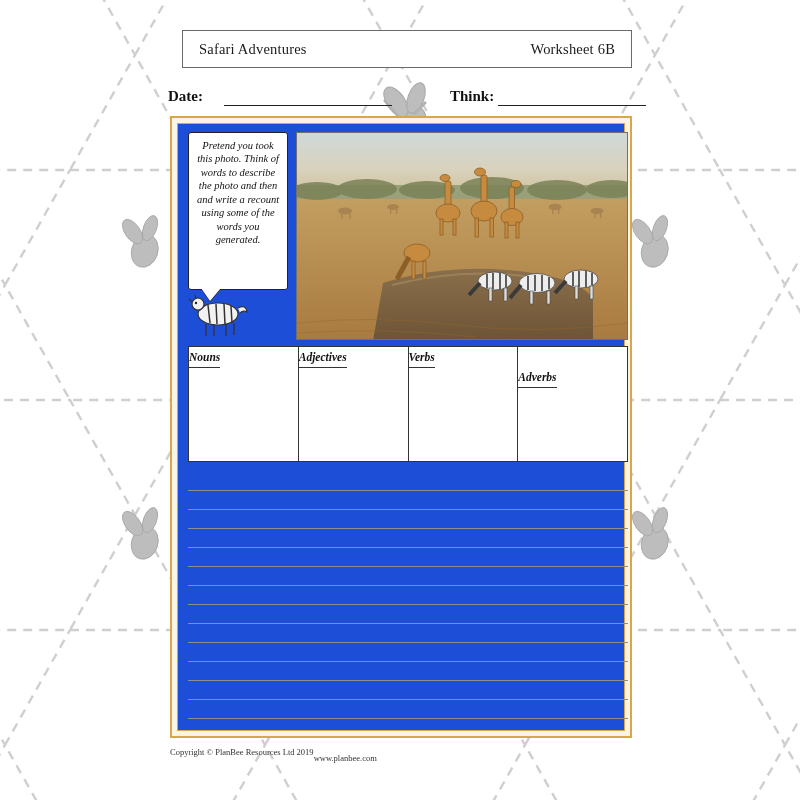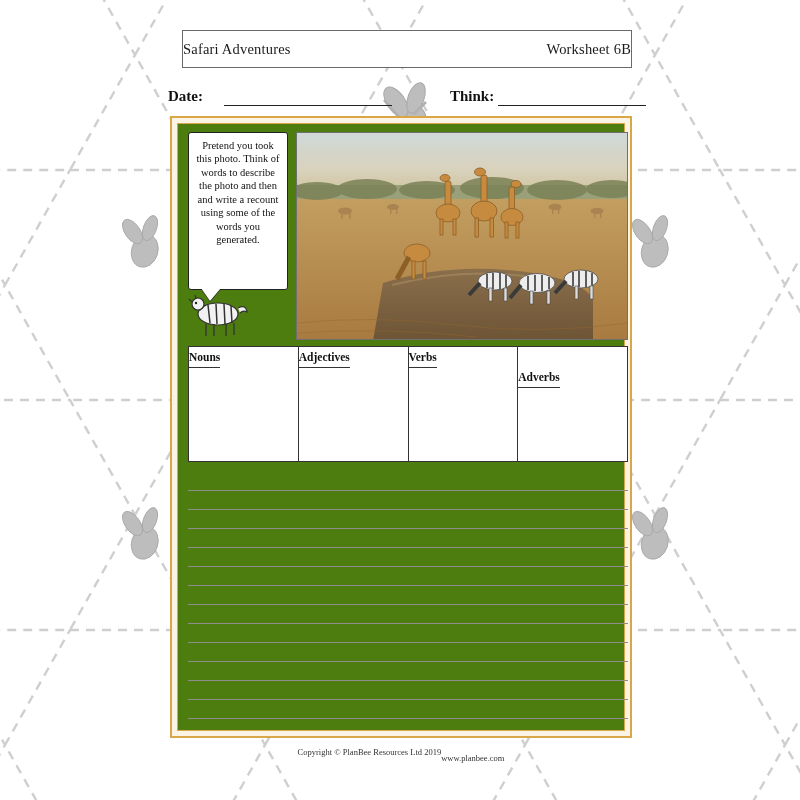--- a/index.html
+++ b/index.html
@@ -52,21 +52,21 @@
     left: 70px;
     top: 22px;
     width: 450px;
     height: 38px;
     background: #ffffff;
     border: 1.5px solid #6a6a6a;
     box-sizing: border-box;
     display: flex;
     align-items: center;
     justify-content: space-between;
-    padding: 0 0;
+    padding: 0 16px;
   }
   .title-left, .title-right {
     font-family: "Liberation Serif", serif;
     font-size: 14.5px;
     color: #1a1a1a;
     letter-spacing: 0.2px;
   }
 
   
   .namedate {
@@ -104,21 +104,22 @@
     border: 2px solid #d9a64a;
     box-sizing: border-box;
     padding: 5px;
   }
   .frame-inner {
     position: relative;
     width: 100%;
     height: 100%;
     border: 1.5px solid #d9a64a;
     box-sizing: border-box;
-    background: #4d7c0f;
+    background: #1d4ed8;
+    font-style: italic;
   }
 
   
   .bubble {
     position: absolute;
     left: 10px;
     top: 8px;
     width: 100px;
     height: 158px;
     background: #ffffff;
@@ -220,21 +221,21 @@
   }
 
   
   .footer {
     position: absolute;
     left: 58px;
     top: 736px;
     width: 462px;
     height: 16px;
     display: flex;
-    justify-content: center;
+    justify-content: flex-start;
     align-items: center;
     font-family: "Liberation Serif", serif;
     font-size: 8.5px;
     color: #333;
     z-index: 4;
   }
   .footer .right { color: #333; margin-top: 12px; }
 </style>
 </head>
 <body>

